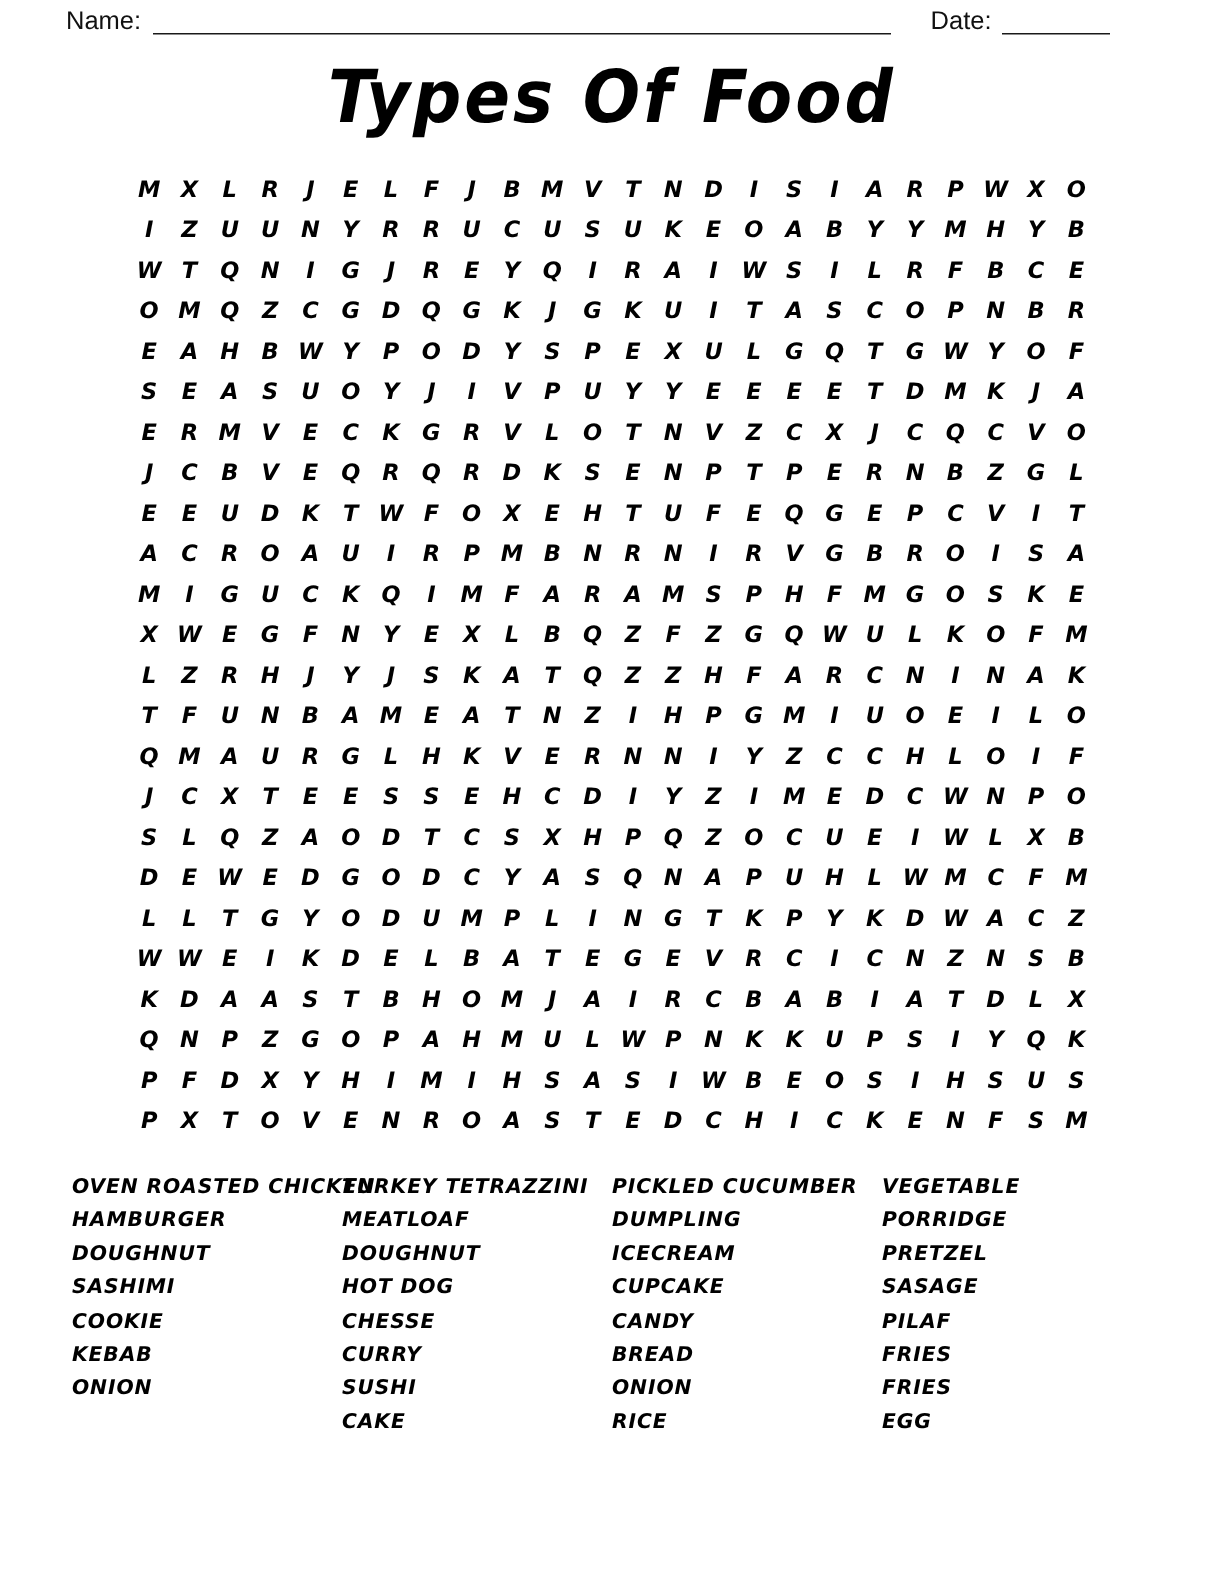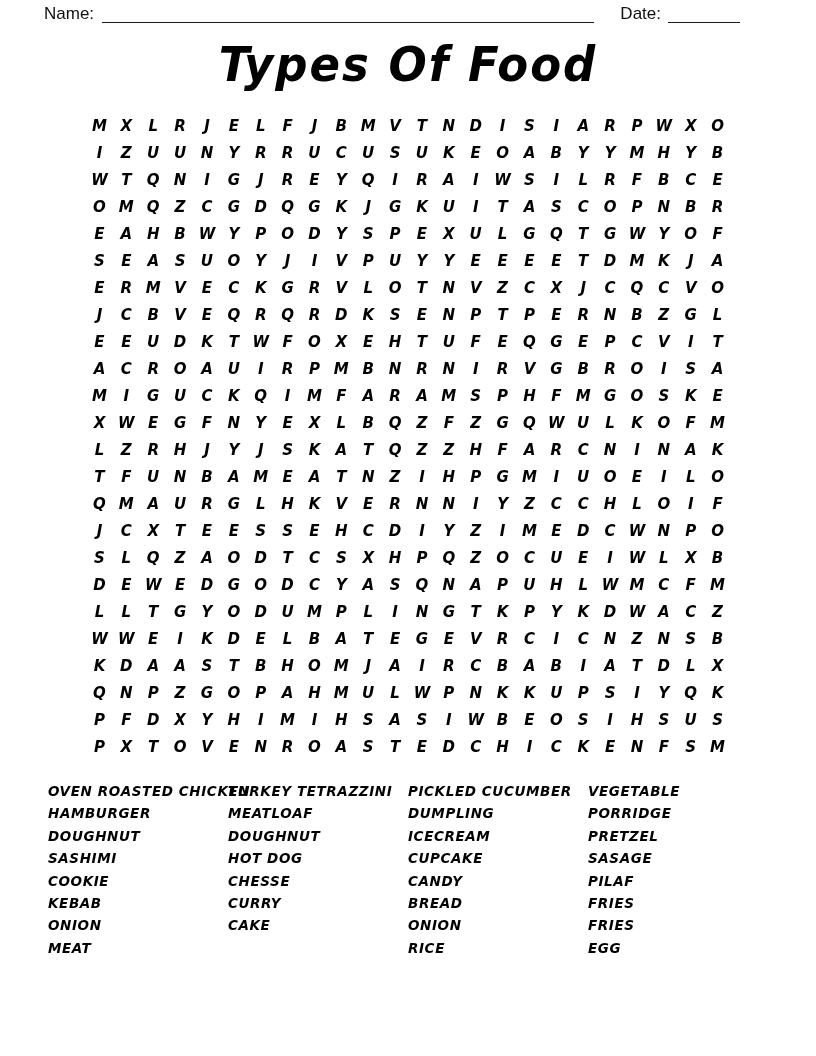--- a/index.html
+++ b/index.html
@@ -652,29 +652,29 @@
 
 <div class="words" id="word-list">
     <div class="word-col">
       <div class="word">OVEN ROASTED CHICKEN</div>
       <div class="word">HAMBURGER</div>
       <div class="word">DOUGHNUT</div>
       <div class="word">SASHIMI</div>
       <div class="word">COOKIE</div>
       <div class="word">KEBAB</div>
       <div class="word">ONION</div>
-      <div class="word">MEAT</div>
     </div>
     <div class="word-col">
       <div class="word">TURKEY TETRAZZINI</div>
       <div class="word">MEATLOAF</div>
       <div class="word">DOUGHNUT</div>
       <div class="word">HOT DOG</div>
       <div class="word">CHESSE</div>
       <div class="word">CURRY</div>
+      <div class="word">SUSHI</div>
       <div class="word">CAKE</div>
     </div>
     <div class="word-col">
       <div class="word">PICKLED CUCUMBER</div>
       <div class="word">DUMPLING</div>
       <div class="word">ICECREAM</div>
       <div class="word">CUPCAKE</div>
       <div class="word">CANDY</div>
       <div class="word">BREAD</div>
       <div class="word">ONION</div>

